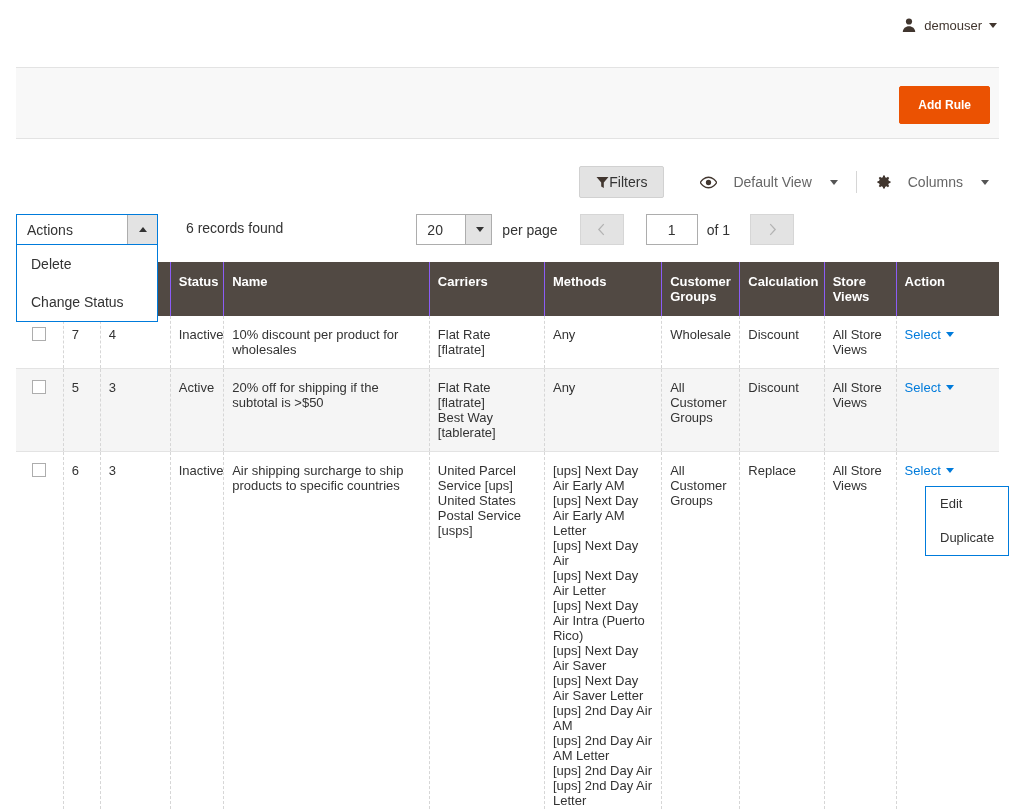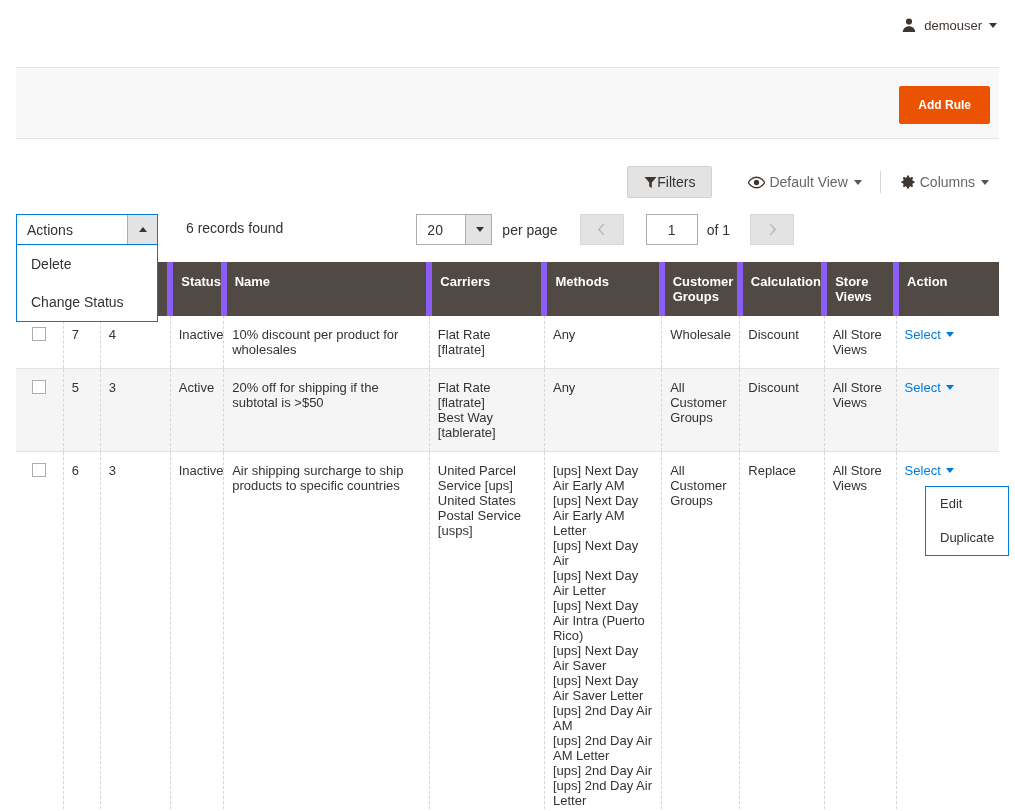--- a/index.html
+++ b/index.html
@@ -77,21 +77,21 @@
     display: flex; align-items: center; gap: 0;
     background: #e3e3e3;
     border: 1px solid #d1d1d1;
     border-radius: 2px;
     padding: 7px 16px;
     font-size: 14px; color: #333;
     cursor: pointer;
   }
   .funnel-icon { width: 13px; height: 13px; display:block; }
   .view-control, .columns-control {
-    display: flex; align-items: center; gap: 4px;
+    display: flex; align-items: center; gap: 16px;
     font-size: 14px; color: #666;
     cursor: pointer;
     padding: 7px 10px;
   }
   .view-control { margin-left: 26px; }
   .divider-v {
     width: 1px; height: 22px; background: #d6d6d6;
     margin: 0 8px;
   }
   .eye-icon, .gear-icon { width: 17px; height: 17px; display:block; }
@@ -216,21 +216,21 @@
     table-layout: fixed;
   }
   table.data-grid thead th {
     background: #514943;
     color: #ffffff;
     font-size: 13px;
     font-weight: bold;
     text-align: left;
     padding: 12px 8px;
     vertical-align: top;
-    border-right: 6px solid #8b5cf6;
+    border-right: 1px solid #8b5cf6;
     line-height: 15px;
   }
   table.data-grid thead th:last-child { border-right: none; }
   th.col-check { width: 46px; }
   th.col-id { width: 36px; }
   th.col-sort { width: 68px; }
   th.col-status { width: 52px; }
   th.col-name { width: 200px; }
   th.col-carriers { width: 112px; }
   th.col-methods { width: 114px; }

